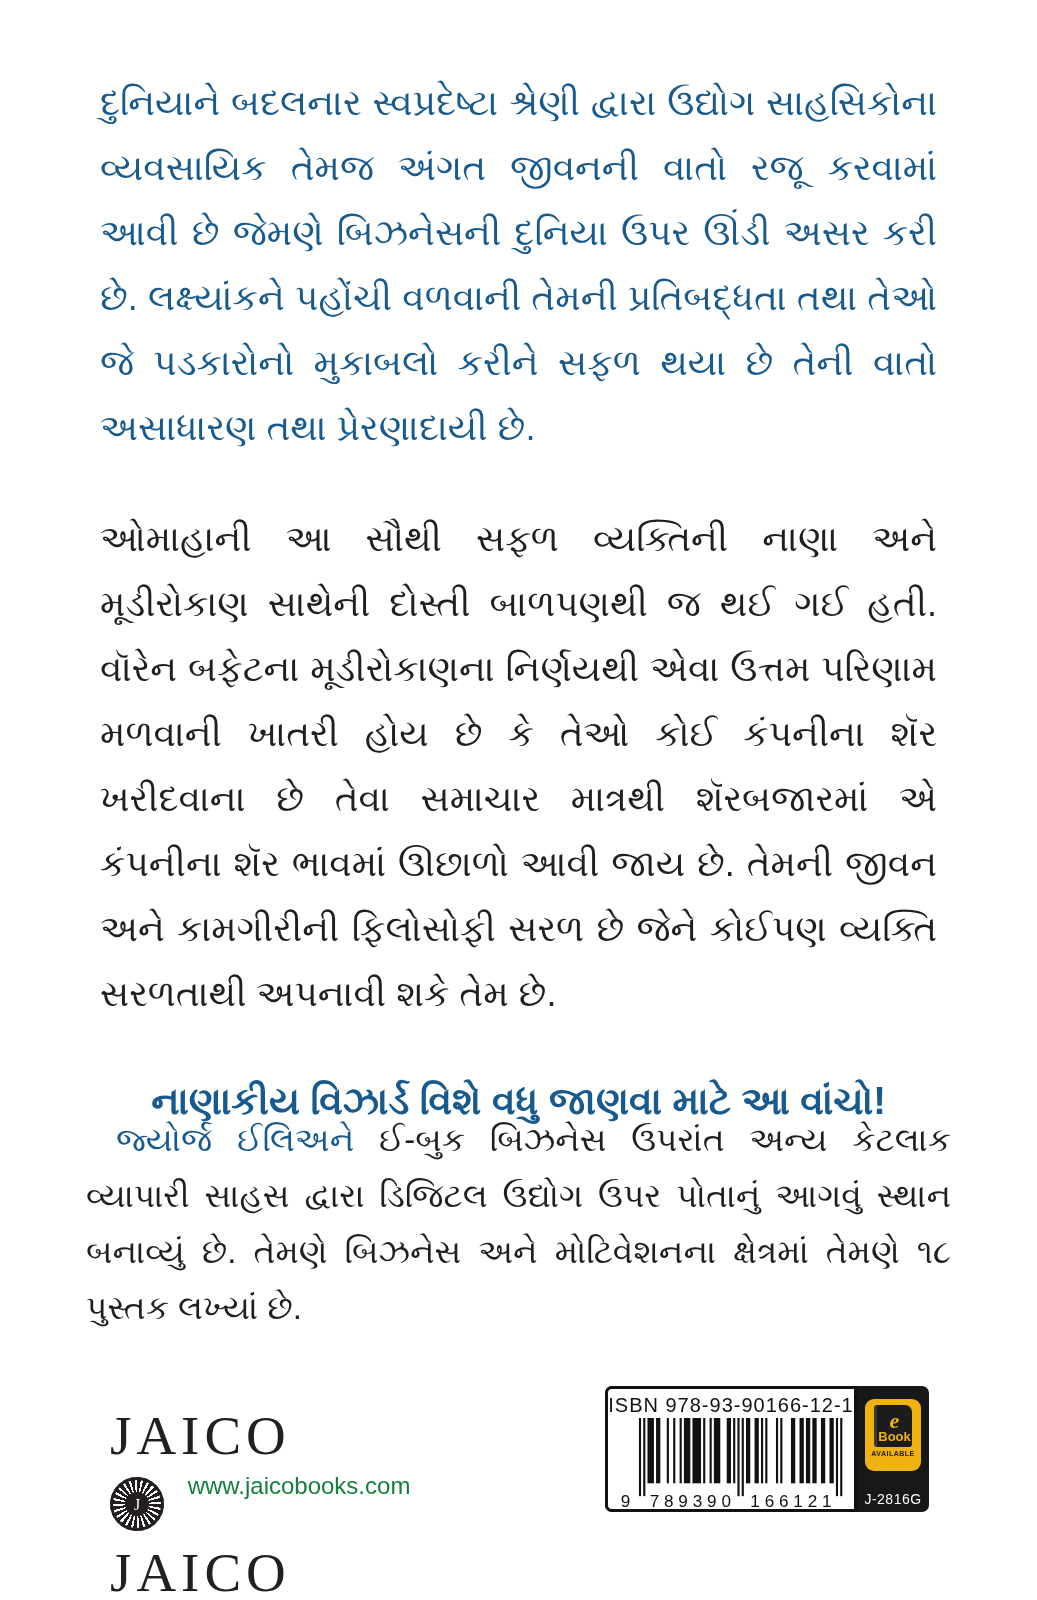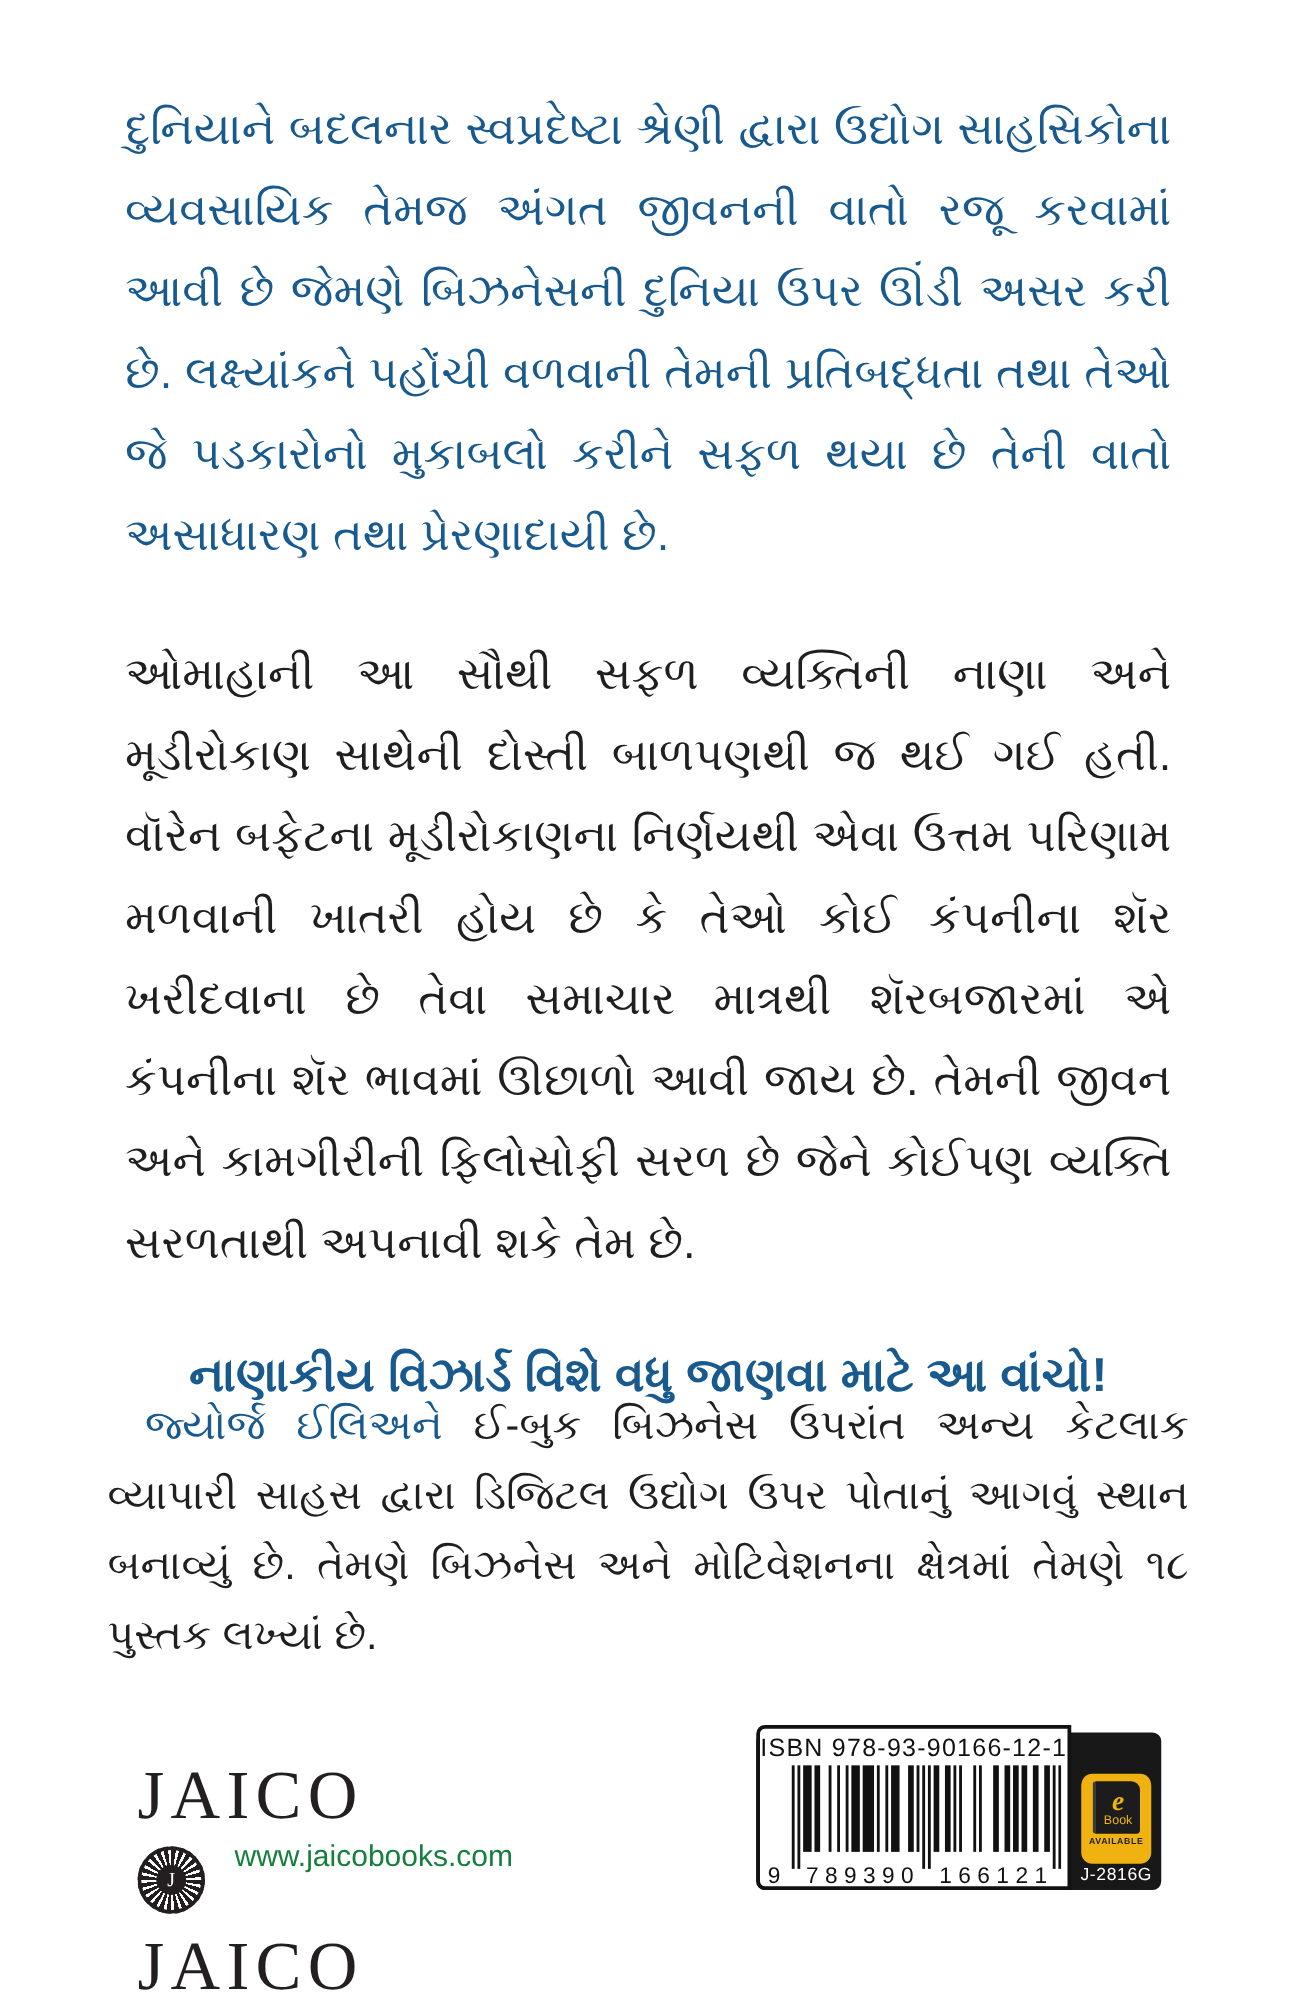--- a/index.html
+++ b/index.html
@@ -77,21 +77,20 @@
     display:flex;justify-content:center;align-items:baseline;
     font-size:24px;color:#15803d;
   }
   
   .barcode-block{
     position:absolute;left:605px;top:1386px;
     width:324px;height:126px;
     display:flex;
     border-radius:7px;
     background:var(--tab);
-    align-items:flex-end;
   }
   .barcode-white{
     width:252px;box-sizing:border-box;
     background:#ffffff;
     border:3px solid #111111;
     border-radius:7px 0 0 7px;
     display:flex;flex-direction:column;align-items:center;
   }
   .isbn-label{
     font-size:20px;letter-spacing:1px;color:#111111;
@@ -119,21 +118,21 @@
     background:#1c1c1c;border-radius:3px 7px 3px 3px;
     color:var(--yellow);
     display:flex;flex-direction:column;align-items:center;justify-content:center;
     border-left:3px solid #3a3a3a;box-sizing:border-box;
   }
   .ebook-e{
     font-family:"Liberation Serif",serif;
     font-style:italic;font-weight:700;
     font-size:22px;line-height:20px;
   }
-  .ebook-book-label{font-size:10px;font-weight:400;line-height:11px;}
+  .ebook-book-label{font-size:13px;font-weight:700;line-height:11px;}
   .ebook-available{
     font-size:7px;font-weight:700;color:#1c1c1c;
     margin-top:3px;letter-spacing:0.5px;
   }
   .jcode{
     margin-top:auto;margin-bottom:5px;
     color:#ffffff;font-size:14px;letter-spacing:0.5px;
   }
 </style>
 </head>

